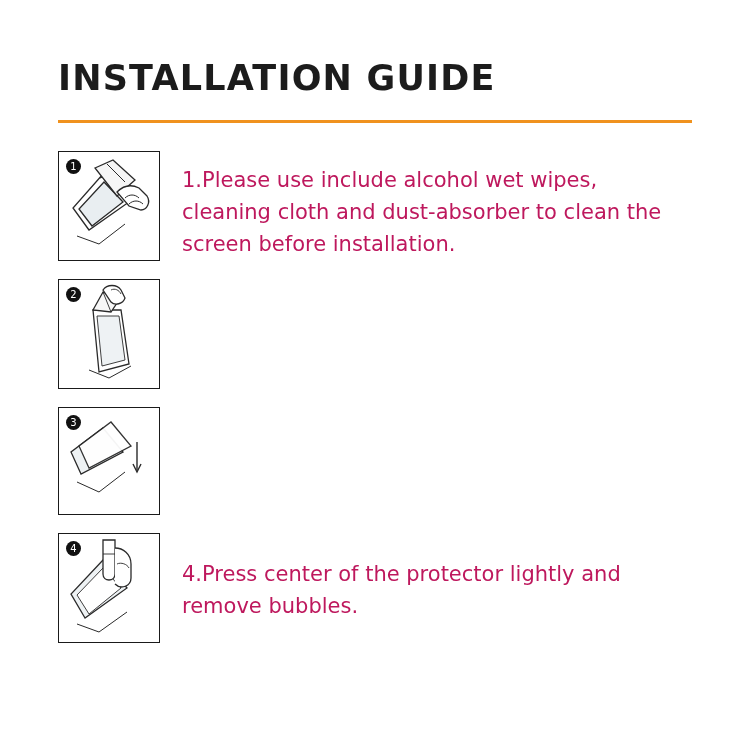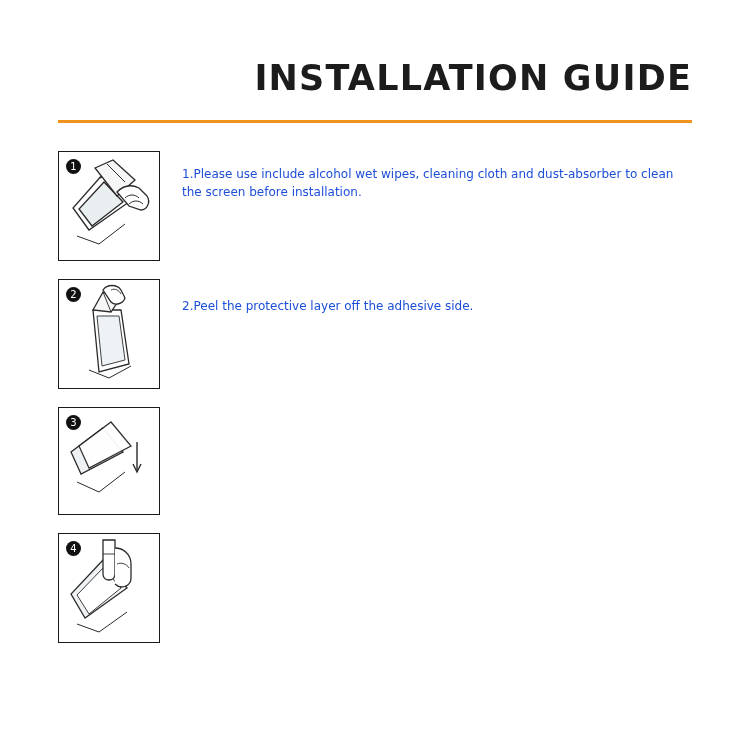--- a/index.html
+++ b/index.html
@@ -17,21 +17,21 @@
   }
   .sheet {
     width: 750px;
     height: 750px;
     box-sizing: border-box;
     padding: 52px 58px 40px 58px;
     display: flex;
     flex-direction: column;
   }
   .title {
-    text-align: right;
+    text-align: left;
     font-size: 35px;
     font-weight: bold;
     letter-spacing: 1.2px;
     color: #1c1c1c;
     margin: 6px 0 0 0;
     font-family: "DejaVu Sans", sans-serif;
   }
   .title-rule {
     margin: 22px 0 0 0;
     height: 3px;
@@ -69,23 +69,23 @@
     background: #111;
     color: #fff;
     font-size: 10px;
     line-height: 15px;
     text-align: center;
     font-family: "DejaVu Sans", sans-serif;
     z-index: 5;
   }
   .step-text {
     margin-left: 22px;
-    font-size: 12px;
+    font-size: 21px;
     line-height: 1.52;
-    color: #1d4ed8;
+    color: #be185d;
     padding-top: 14px;
     max-width: 510px;
   }
   .step-text .num { white-space: nowrap; }
   .step-2 .step-text, .step-4 .step-text { padding-top: 18px; }
   .step-3 .step-text { padding-top: 22px; }
   .step-4 .step-text { padding-top: 26px; }
   svg { display: block; }
 </style>
 </head>
@@ -137,23 +137,20 @@
             <path d="M34 30 L44 12 L60 20 L52 32 Z" fill="#f7f7f7"></path>
             <path d="M44 12 L52 32" stroke-width="0.9"></path>
 
             <path d="M44 10 C48 4, 58 4, 62 10 L66 18 C64 24, 56 26, 52 22 Z" fill="#ffffff"></path>
             <path d="M52 10 C56 8, 60 10, 62 14" stroke-width="0.9"></path>
 
             <path d="M30 90 L50 98 L72 86" stroke-width="1"></path>
           </g>
         </svg>
       </div>
-      <div class="step-text">
-        <span class="num">2.</span><span>Peel the protective layer off the adhesive side.</span>
-      </div>
     </div>
 
     <div class="step step-3">
       <div class="step-figure">
         <div class="badge">3</div>
         <svg width="100" height="106" viewBox="0 0 100 106">
           <g fill="none" stroke="#2a2a2a" stroke-width="1.3">
 
             <path d="M22 66 L12 44 L44 20 L64 44 Z" fill="#eef2f4"></path>
 
@@ -180,16 +177,19 @@
             <path d="M44 6 L56 6 L56 40 C56 48, 44 48, 44 40 Z" fill="#ffffff"></path>
             <path d="M44 20 L56 20" stroke-width="0.9"></path>
 
             <path d="M56 14 C64 14, 72 20, 72 30 L72 44 C72 52, 62 56, 56 50" fill="#ffffff"></path>
             <path d="M58 30 C62 28, 68 30, 70 34" stroke-width="0.9"></path>
 
             <path d="M18 90 L40 98 L68 78" stroke-width="1"></path>
           </g>
         </svg>
       </div>
+      <div class="step-text">
+        <span class="num">4.</span><span>Press center of the protector lightly and remove bubbles.</span>
+      </div>
     </div>
 
   </div>
 </div>
 
 </body></html>

